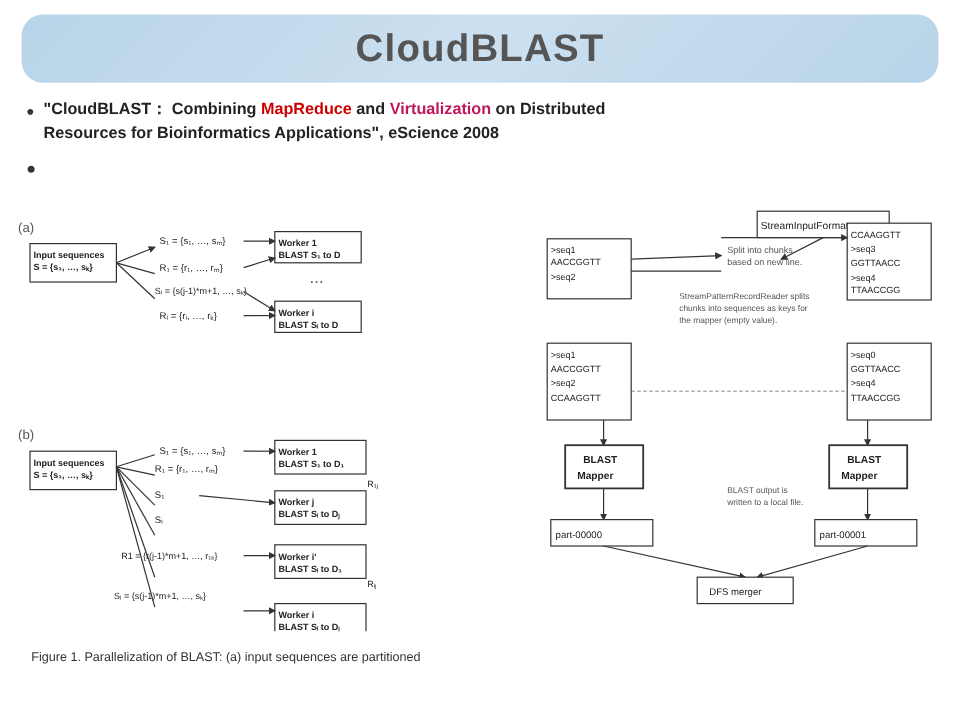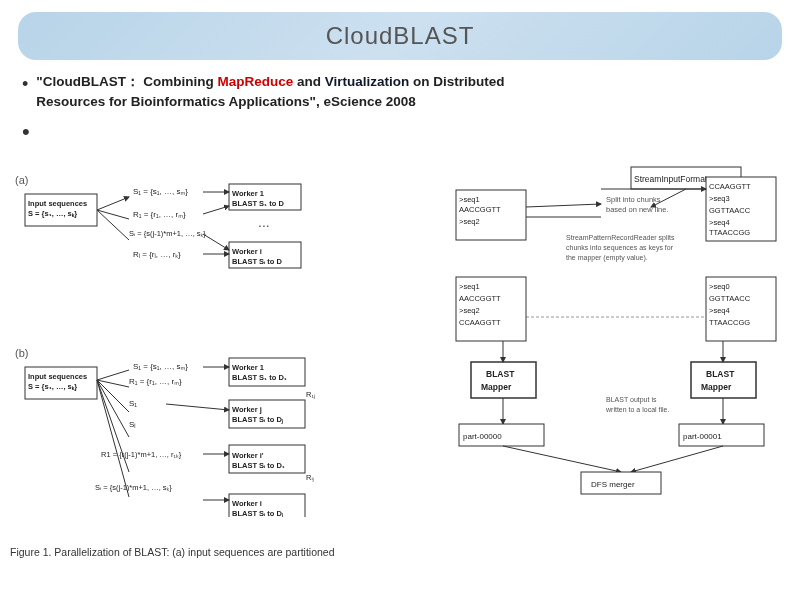--- a/index.html
+++ b/index.html
@@ -13,22 +13,22 @@
 
     .header {
       background: linear-gradient(135deg, #b8d4e8 0%, #cce0f0 50%, #b8d4e8 100%);
       border-radius: 18px;
       margin: 12px 18px 8px 18px;
       padding: 10px 20px;
       text-align: center;
     }
 
     .header-title {
-      font-size: 24px;
-      font-weight: normal;
+      font-size: 32px;
+      font-weight: bold;
       color: #555;
       font-family: Arial, sans-serif;
       letter-spacing: 1px;
     }
 
     .content {
       padding: 4px 22px 4px 22px;
     }
 
     .bullet-item {
@@ -45,21 +45,21 @@
     }
 
     .bullet-text {
       font-size: 13.5px;
       font-weight: bold;
       color: #222;
       line-height: 1.5;
     }
 
     .mapreduce-red { color: #cc0000; }
-    .virtualization-orange { color: #0f172a; }
+    .virtualization-orange { color: #be185d; }
 
     .bullet-item-2 {
       display: flex;
       align-items: center;
       margin-bottom: 8px;
     }
 
     .bullet-dot-2 {
       font-size: 22px;
       margin-right: 8px;
@@ -90,22 +90,22 @@
       width: 340px;
       height: 370px;
       position: relative;
       border: 1px solid transparent;
       margin-left: 10px;
     }
 
     .figure-caption {
       font-size: 10.5px;
       color: #333;
-      margin-top: 15px;
-      padding-left: 10px;
+      margin-top: 2px;
+      padding-left: 26px;
     }
 
     
     svg text {
       font-family: Arial, sans-serif;
     }
   </style>
 </head>
 <body>
 

